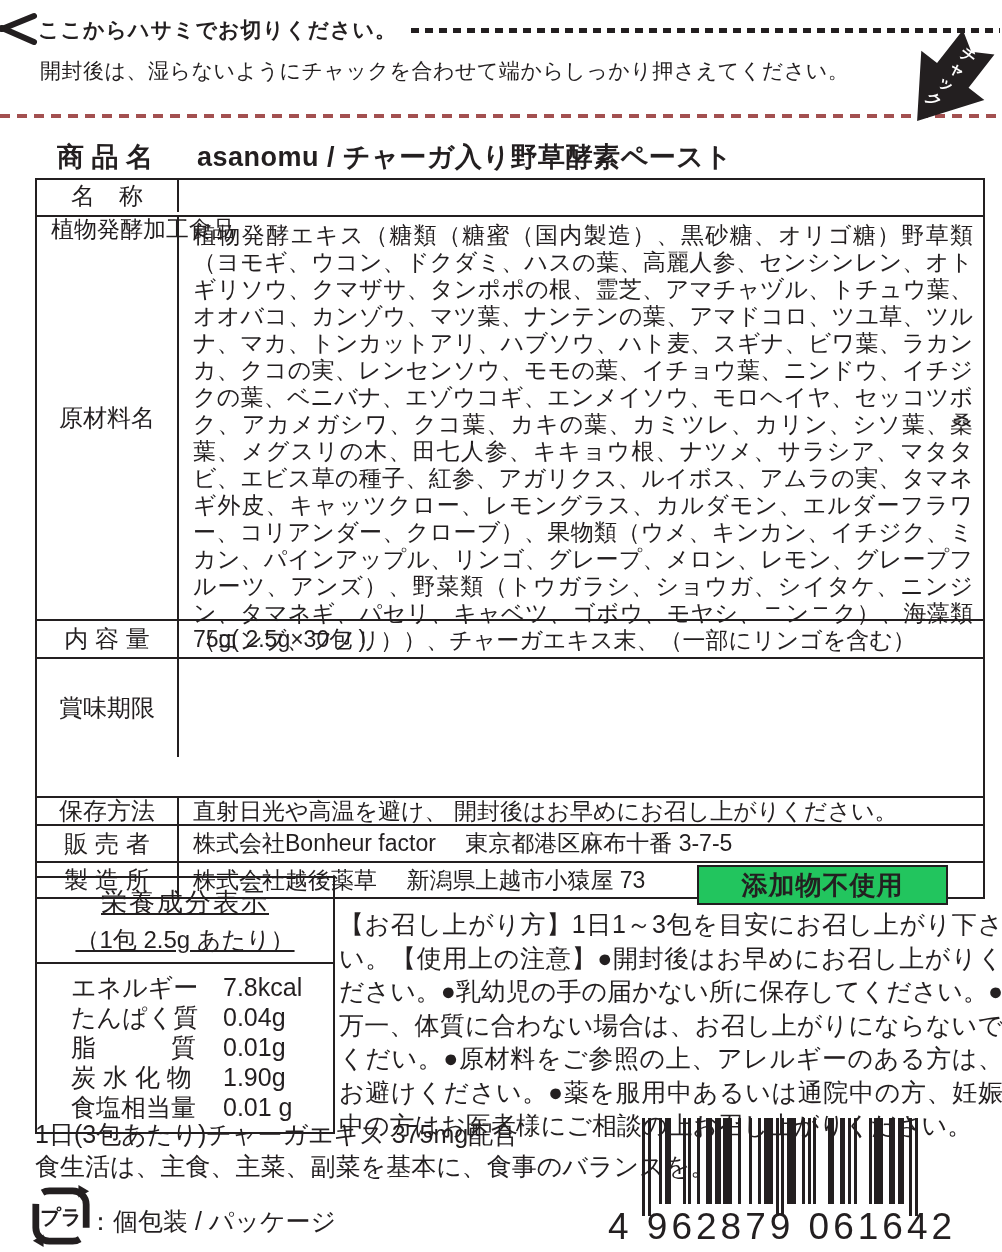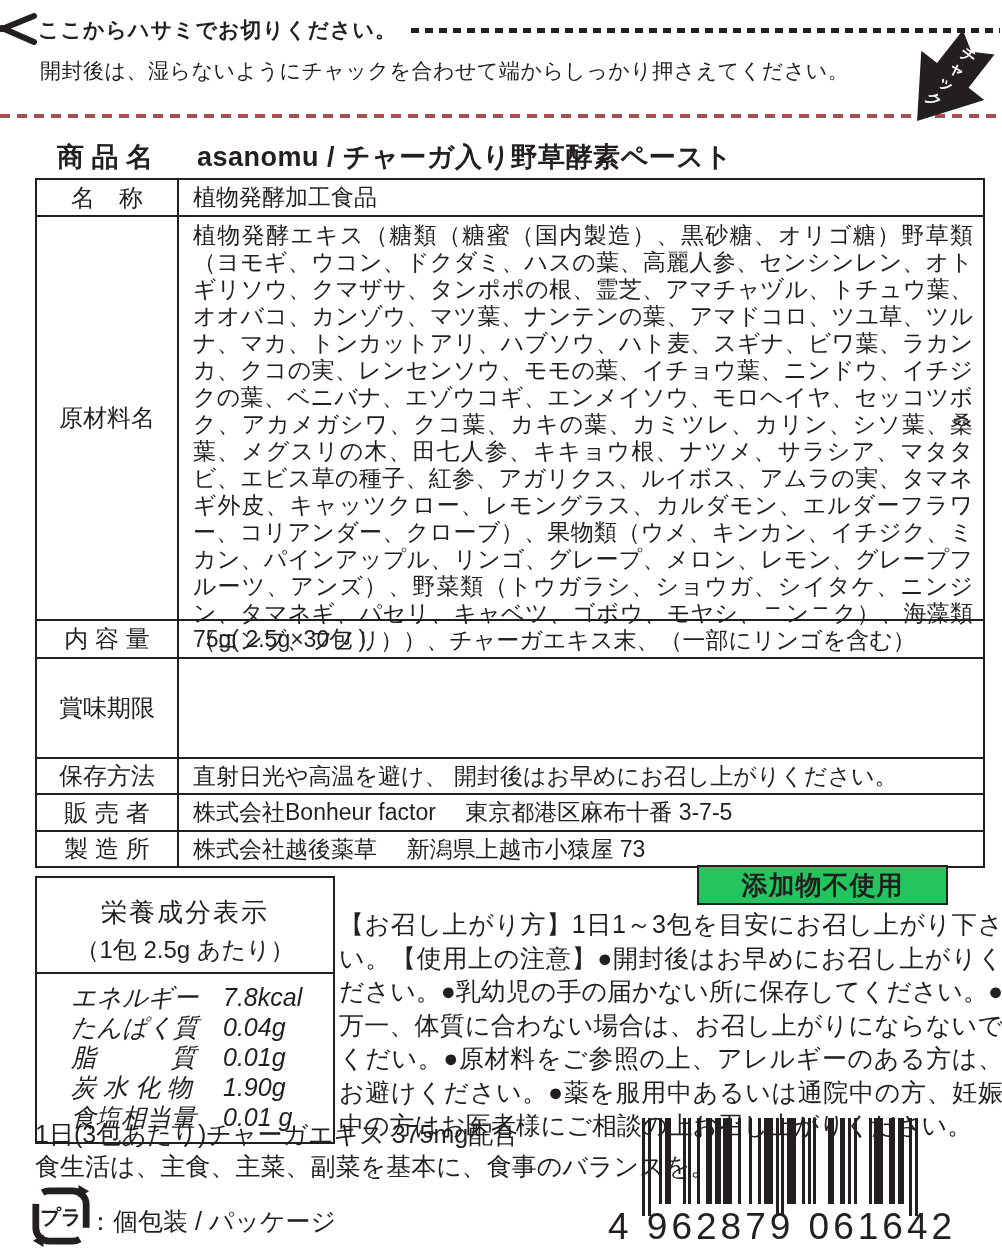--- a/index.html
+++ b/index.html
@@ -24,36 +24,36 @@
     background:repeating-linear-gradient(90deg,#a35050 0 10px,transparent 10px 17px);}
 
   
   .prod-row{left:35px;top:137px;width:950px;height:38px;display:flex;align-items:flex-end;}
   .prod-label{width:140px;text-align:center;font-size:27px;font-weight:700;flex:none;}
   .prod-value{margin-left:22px;font-size:27px;font-weight:700;letter-spacing:0.5px;}
 
   
   .spec-table{left:35px;top:178px;width:950px;border:2px solid #231f20;box-sizing:border-box;}
   .spec-row{display:flex;border-top:2px solid #231f20;box-sizing:border-box;}
-  .spec-row:first-child{border-top:none;}
+  .spec-row:first-child{border-top:none;flex-direction:column;}
   .spec-label{width:140px;flex:none;border-right:2px solid #231f20;display:flex;
     align-items:center;justify-content:center;font-size:24px;text-align:center;}
   .spec-value{flex:1;display:flex;align-items:center;padding:2px 24px 2px 14px;
     font-size:23px;box-sizing:border-box;}
   .spec-value.ingredients{display:block;padding:5px 10px 20px 14px;font-size:23px;
     line-height:27px;text-align:justify;letter-spacing:0;}
   .h-name{height:35px;} .h-ingr{height:404px;} .h-qty{height:38px;}
-  .h-exp{height:100px;} .h-store{height:36px;} .h-seller{height:37px;} .h-maker{height:36px;}
+  .h-exp{height:100px;} .h-store{height:28px;margin-top:39px;} .h-seller{height:37px;} .h-maker{height:36px;}
 
   
   .nutrition{left:35px;top:876px;width:300px;border:2px solid #231f20;box-sizing:border-box;}
-  .nut-head{padding:17px 0 6px 0;text-align:center;border-bottom:2px solid #231f20;}
+  .nut-head{padding:7px 0 6px 0;text-align:center;border-bottom:2px solid #231f20;text-decoration:underline;}
   .nut-title{font-size:26px;letter-spacing:2px;}
   .nut-sub{font-size:24px;margin-top:4px;}
-  .nut-rows{padding:8px 28px 10px 34px;font-style:italic;}
+  .nut-rows{padding:8px 28px 10px 34px;}
   .nut-row{display:flex;height:30px;align-items:center;font-size:25px;}
   .nut-label{width:152px;flex:none;white-space:pre;}
   .nut-value{flex:1;}
 
   
   .additive{left:697px;top:865px;width:251px;height:40px;border:2px solid #231f20;
     box-sizing:border-box;display:flex;align-items:center;justify-content:center;
     font-size:26px;font-weight:700;letter-spacing:1px;background:#22c55e;}
 
   

